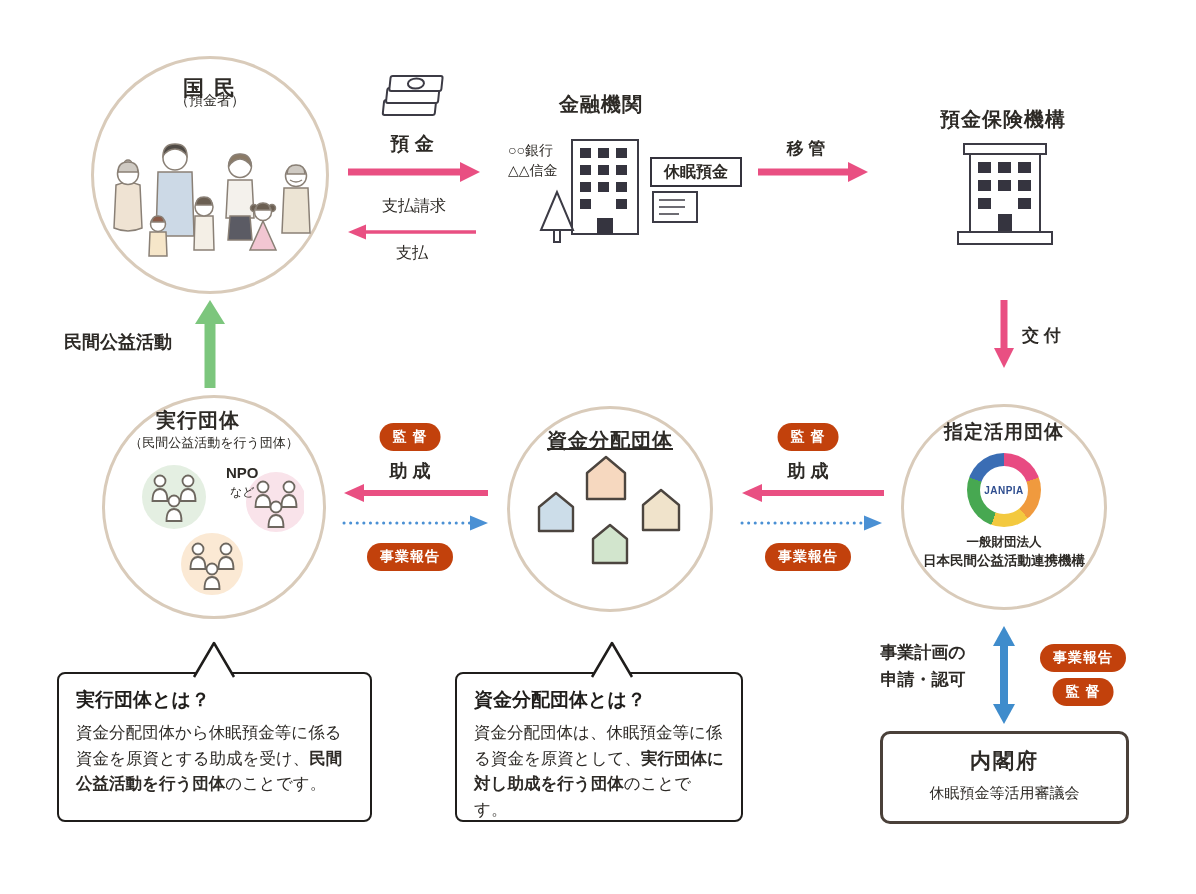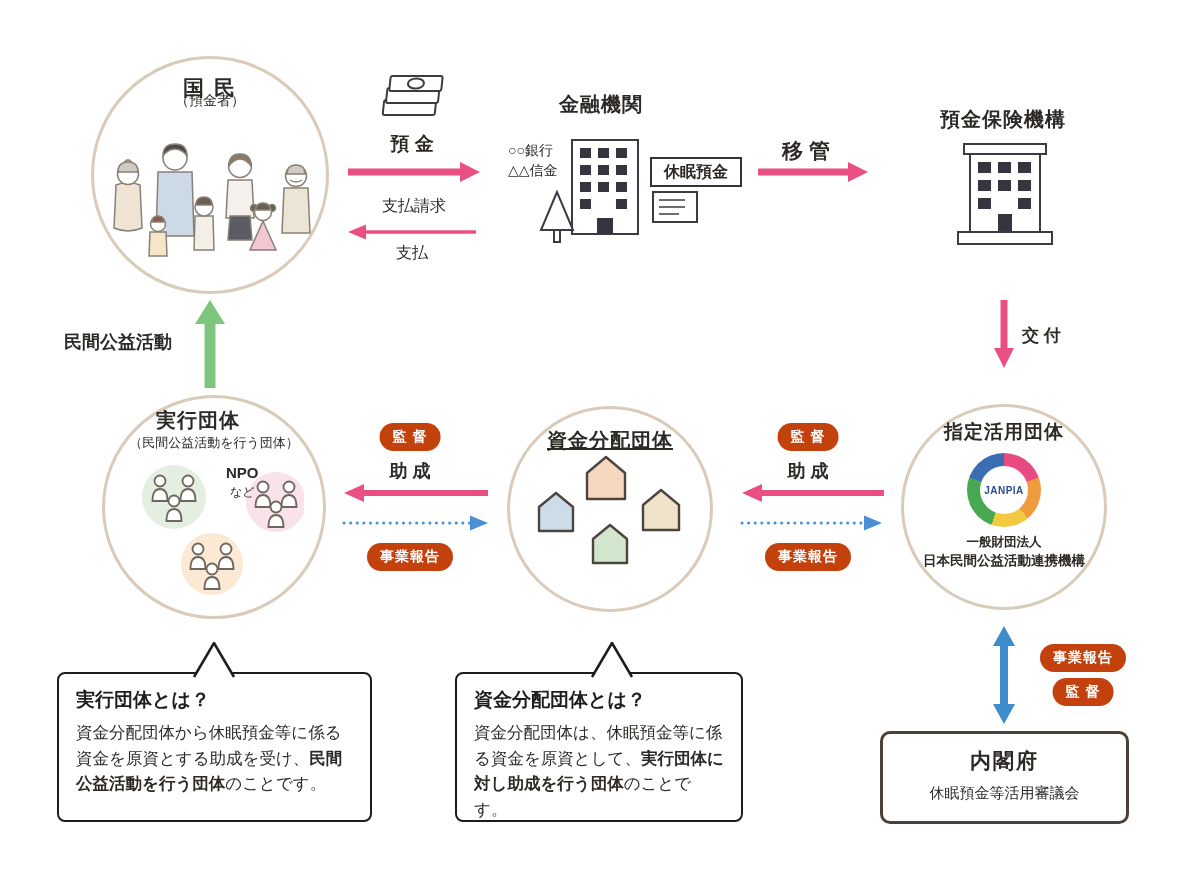--- a/index.html
+++ b/index.html
@@ -174,21 +174,21 @@
     <rect class="bld" x="19" y="98" width="6" height="12"></rect>
     <g>
       <rect class="bld" x="118" y="60" width="44" height="30"></rect>
       <line x1="124" y1="68" x2="150" y2="68" stroke="#3c3b45" stroke-width="1.5"></line>
       <line x1="124" y1="75" x2="150" y2="75" stroke="#3c3b45" stroke-width="1.5"></line>
       <line x1="124" y1="82" x2="144" y2="82" stroke="#3c3b45" stroke-width="1.5"></line>
     </g>
   </svg>
   <div class="kyumin-box">休眠預金</div>
 
-  <div class="t tc b" style="left:806px; top:137px; font-size:21px;">移 管</div>
+  <div class="t tc b" style="left:806px; top:137px; font-size:17px;">移 管</div>
   <div class="t tc b" style="left:1003px; top:106px; font-size:20px; letter-spacing:1px;">預金保険機構</div>
   <svg class="icon-svg" style="left:950px; top:140px;" width="110" height="108" viewBox="0 0 110 108">
     <rect class="bld" x="14" y="4" width="82" height="10"></rect>
     <rect class="bld" x="20" y="14" width="70" height="78"></rect>
     <rect class="win" x="28" y="22" width="13" height="11"></rect>
       <rect class="win" x="48" y="22" width="13" height="11"></rect>
       <rect class="win" x="68" y="22" width="13" height="11"></rect>
     <rect class="win" x="28" y="40" width="13" height="11"></rect>
       <rect class="win" x="48" y="40" width="13" height="11"></rect>
       <rect class="win" x="68" y="40" width="13" height="11"></rect>
@@ -286,20 +286,24 @@
   </div>
 
   <div class="bubble" style="left:455px; top:672px; width:288px; height:150px;">
     <svg class="pointer" viewBox="0 0 46 38">
       <path d="M3,37 L23,3 L43,37" fill="#ffffff" stroke="#1f1d1b" stroke-width="2.5" stroke-linejoin="round"></path>
     </svg>
     <h3>資金分配団体とは？</h3>
     <p><span>資金分配団体は、休眠預金等に係る資金を原資として、</span><b>実行団体に対し助成を行う団体</b><span>のことです。</span></p>
   </div>
 
+  <div class="plan-label">
+    <div>事業計画の</div>
+    <div>申請・認可</div>
+  </div>
   <div class="badge" style="left:1083px; top:658px;">事業報告</div>
   <div class="badge" style="left:1083px; top:692px;">監 督</div>
 
   <div class="naikaku">
     <div class="nk-title">内閣府</div>
     <div class="nk-sub">休眠預金等活用審議会</div>
   </div>
 
 </div>
 

